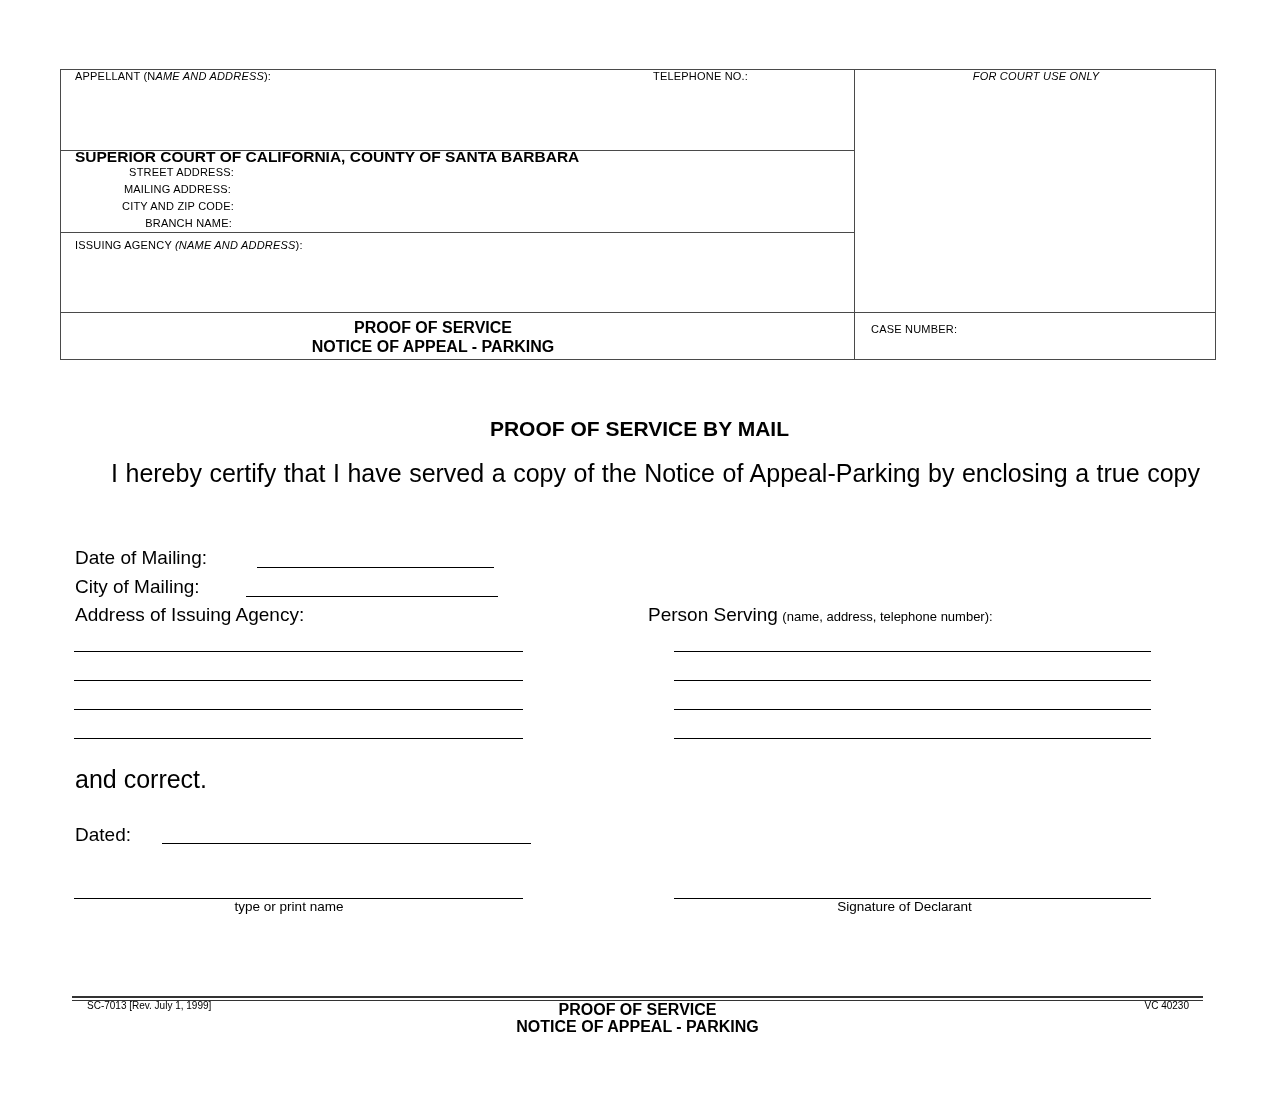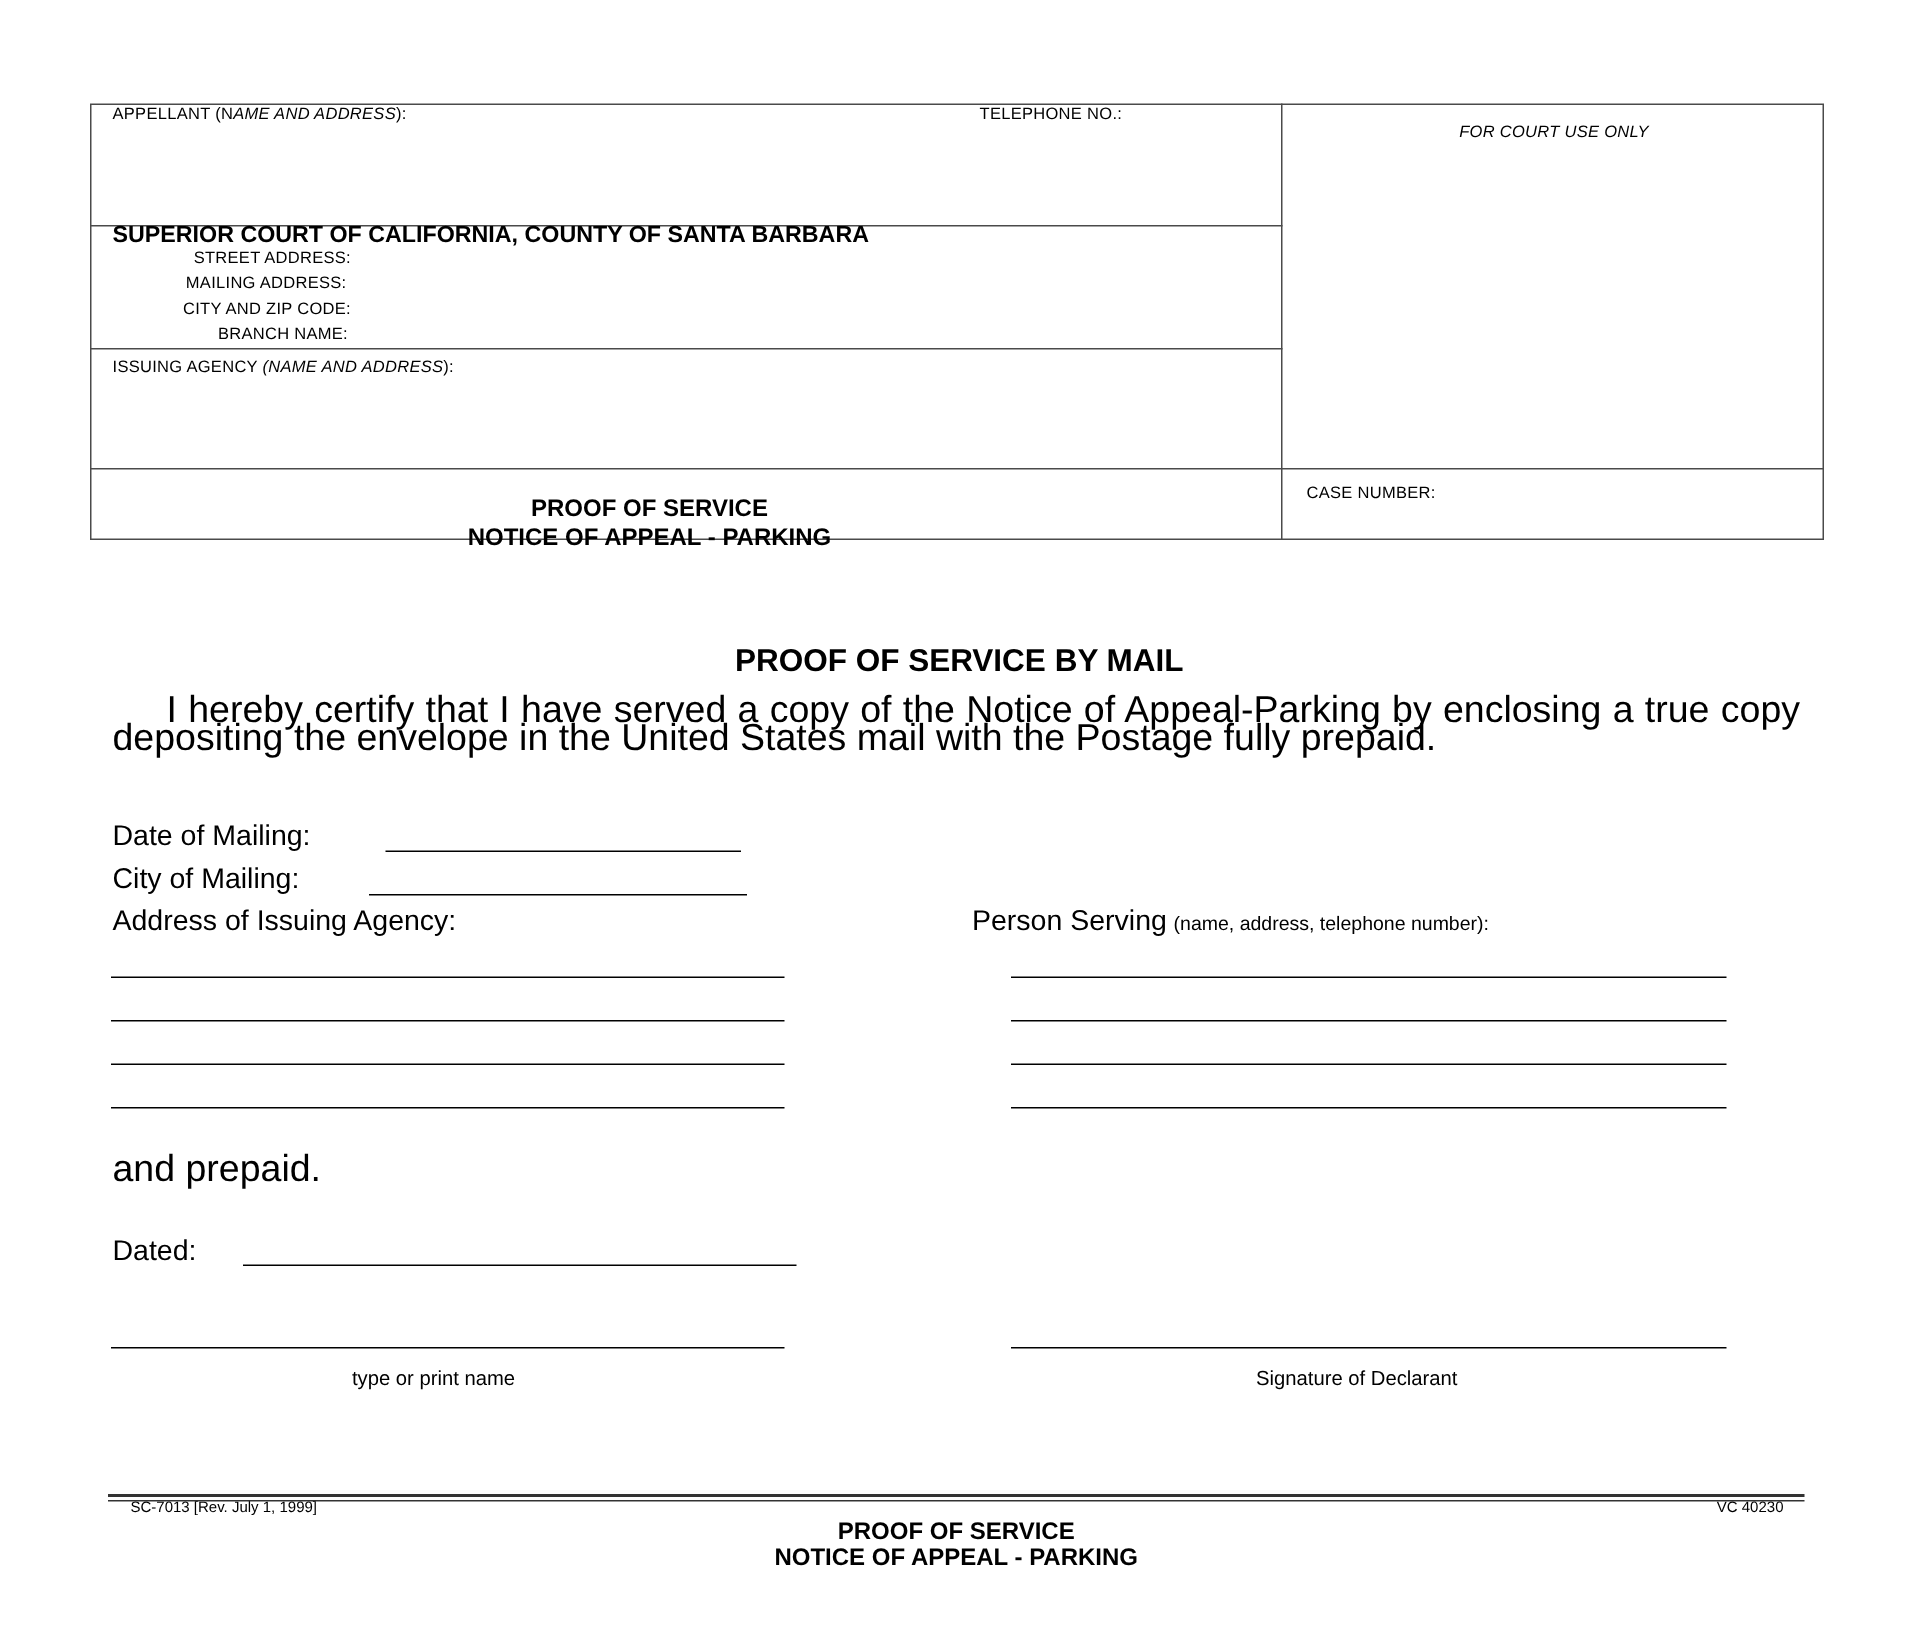--- a/index.html
+++ b/index.html
@@ -5,21 +5,21 @@
   html, body { margin: 0; padding: 0; background: #ffffff; }
   body { width: 1275px; height: 1100px; position: relative; overflow: hidden;
          font-family: "Liberation Sans", sans-serif; color: #000; }
   .abs { position: absolute; }
   .box { position: absolute; border: 1.5px solid #4a4a4a; box-sizing: border-box; }
   .hline { position: absolute; height: 0; border-top: 1.5px solid #4a4a4a; }
   .vline { position: absolute; width: 0; border-left: 1.5px solid #4a4a4a; }
   .small { font-size: 11px; letter-spacing: 0.2px; }
   .caption { font-size: 13.5px; }
   .bold { font-weight: bold; }
-  .center { text-align: center; margin-top: 12px; }
+  .center { text-align: center; }
   .body-text { font-size: 25px; line-height: 19px; }
   .field-label { font-size: 19px; white-space: nowrap; }
 </style>
 </head>
 <body>
 
 <div class="box" style="left:60px; top:69px; width:1156px; height:291px;"></div>
 <div class="vline" style="left:854px; top:69px; height:291px;"></div>
 <div class="hline" style="left:60px; top:150px; width:795px;"></div>
 <div class="hline" style="left:60px; top:232px; width:795px;"></div>
@@ -49,21 +49,20 @@
   <div>NOTICE OF APPEAL - PARKING</div>
 </div>
 
 <div class="abs small" style="left:871px; top:323px;">CASE NUMBER:</div>
 <div class="abs" style="left:985px; top:316px; width:228px; height:42px;"></div>
 
 <div class="abs bold center" style="left:0; top:417px; width:1275px; font-size:21px; padding-left:2px;">PROOF OF SERVICE BY MAIL</div>
 
 <div class="abs body-text" style="left:75px; top:464px; width:1125px;">
   <div style="padding-left:36px; text-align:justify; text-align-last:justify;">I hereby certify that I have served a copy of the Notice of Appeal-Parking by enclosing a true copy</div>
-  <div>depositing the envelope in the United States mail with the Postage fully prepaid.</div>
 </div>
 
 <div class="abs field-label" style="left:75px; top:547px;">Date of Mailing:</div>
 <div class="abs" style="left:257px; top:549px; width:237px; height:18px; border-bottom:1.2px solid #000;">
   <span></span>
 </div>
 
 <div class="abs field-label" style="left:75px; top:576px;">City of Mailing:</div>
 <div class="abs" style="left:246px; top:578px; width:252px; height:18px; border-bottom:1.2px solid #000;">
   <span></span>
@@ -78,21 +77,21 @@
 <div class="abs" style="left:648px; top:604px; white-space:nowrap;">
   <span class="field-label">Person Serving</span>
   <span style="font-size:13px;">(name, address, telephone number):</span>
 </div>
 <div class="abs" style="left:674px; top:634px; width:477px; height:17px; border-bottom:1.2px solid #000;"><span></span></div>
 <div class="abs" style="left:674px; top:663px; width:477px; height:17px; border-bottom:1.2px solid #000;"><span></span></div>
 <div class="abs" style="left:674px; top:692px; width:477px; height:17px; border-bottom:1.2px solid #000;"><span></span></div>
 <div class="abs" style="left:674px; top:721px; width:477px; height:17px; border-bottom:1.2px solid #000;"><span></span></div>
 
 <div class="abs body-text" style="left:75px; top:770px; width:1125px;">
-  <div>and prepaid.</div>
+  <div>and correct.</div>
 </div>
 
 <div class="abs field-label" style="left:75px; top:824px;">Dated:</div>
 <div class="abs" style="left:162px; top:825px; width:369px; height:18px; border-bottom:1.2px solid #000;">
   <span></span>
 </div>
 
 <div class="abs" style="left:74px; top:881px; width:449px; height:17px; border-bottom:1.2px solid #000;"></div>
 <div class="abs caption center" style="left:74px; top:899px; width:430px;">type or print name</div>
 

